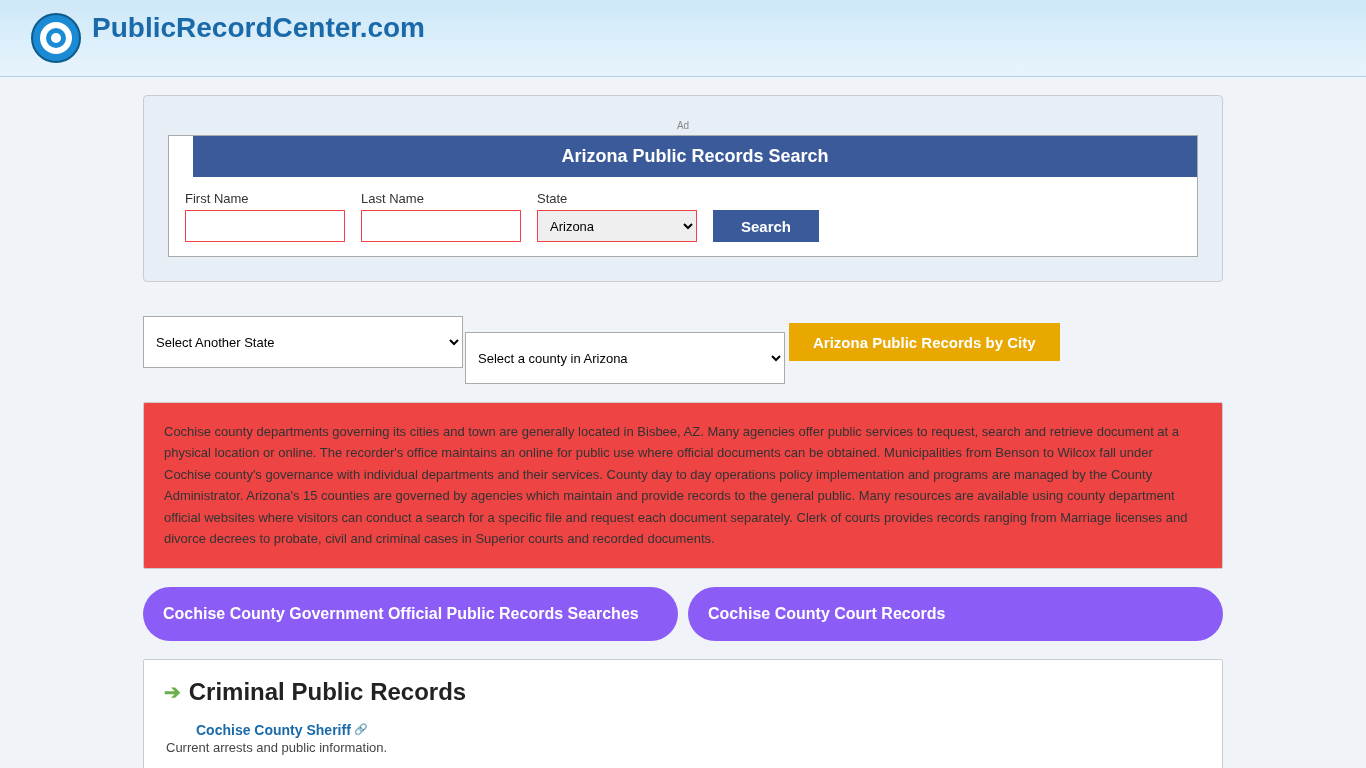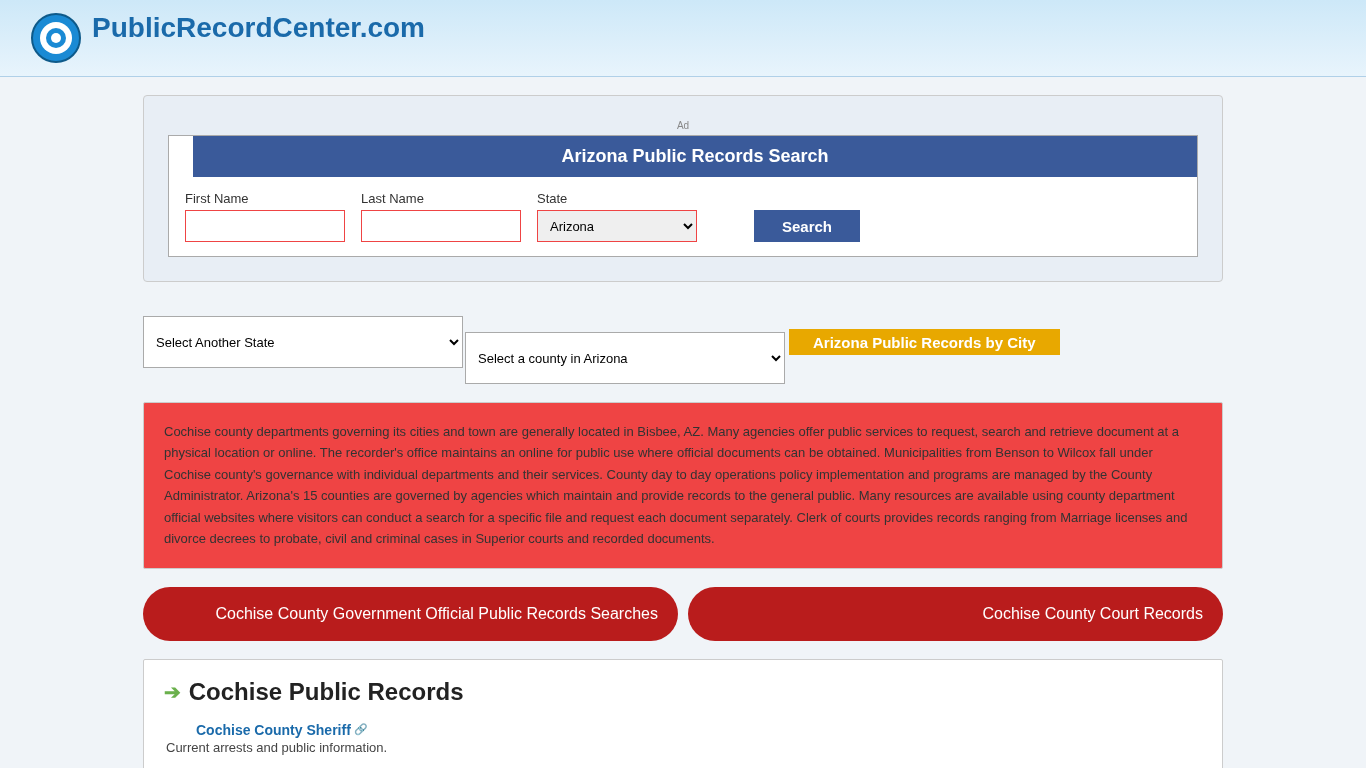--- a/index.html
+++ b/index.html
@@ -103,21 +103,20 @@
     .form-group.state select { width: 160px; }
     .search-btn {
       background: #3a5a9a;
       color: white;
       border: none;
       padding: 7px 28px;
       font-size: 15px;
       font-weight: bold;
       cursor: pointer;
       height: 32px;
-      margin-left: 41px;
     }
 
     
     .dropdowns-row {
       display: flex;
       gap: 0;
       margin-bottom: 18px;
       align-items: center;
     }
     .state-select, .county-select {
@@ -130,21 +129,21 @@
       max-width: 320px;
     }
     .county-select { margin-left: 2px; margin-top: 32px; }
     .city-records-btn {
       background: #e8a800;
       color: white;
       border: none;
       font-size: 15px;
       font-weight: bold;
       padding: 0 24px;
-      height: 26px;
+      height: 38px;
       cursor: pointer;
       flex-shrink: 0;
       margin-left: 4px;
     }
 
     
     .description-box {
       background: #ef4444;
       border: 1px solid #ccc;
       border-radius: 2px;
@@ -156,29 +155,29 @@
     }
 
     
     .big-buttons-row {
       display: flex;
       gap: 10px;
       margin-bottom: 18px;
     }
     .big-btn {
       flex: 1;
-      background: #b91c1c;
+      background: #8b5cf6;
       color: white;
       font-size: 16px;
-      font-weight: normal;
+      font-weight: bold;
       border: none;
       border-radius: 28px;
       padding: 18px 20px;
       cursor: pointer;
-      text-align: right;
+      text-align: left;
     }
 
     
     .public-records-section {
       background: white;
       border: 1px solid #ccc;
       border-radius: 2px;
       padding: 18px 20px;
     }
     .section-title {
@@ -313,21 +312,21 @@
   </div>
 
   <div class="big-buttons-row">
     <button class="big-btn">Cochise County Government Official Public Records Searches</button>
     <button class="big-btn">Cochise County Court Records</button>
   </div>
 
   <div class="public-records-section">
     <div class="section-title">
       <span class="arrow-icon">➔</span>
-      <span>Cochise Public Records</span>
+      <span>Criminal Public Records</span>
     </div>
 
     <div class="record-item">
       <a href="#" class="record-link">
         <span>Cochise County Sheriff</span>
         <span class="ext-icon">🔗</span>
       </a>
       <div class="record-desc">Current arrests and public information.</div>
     </div>
 

